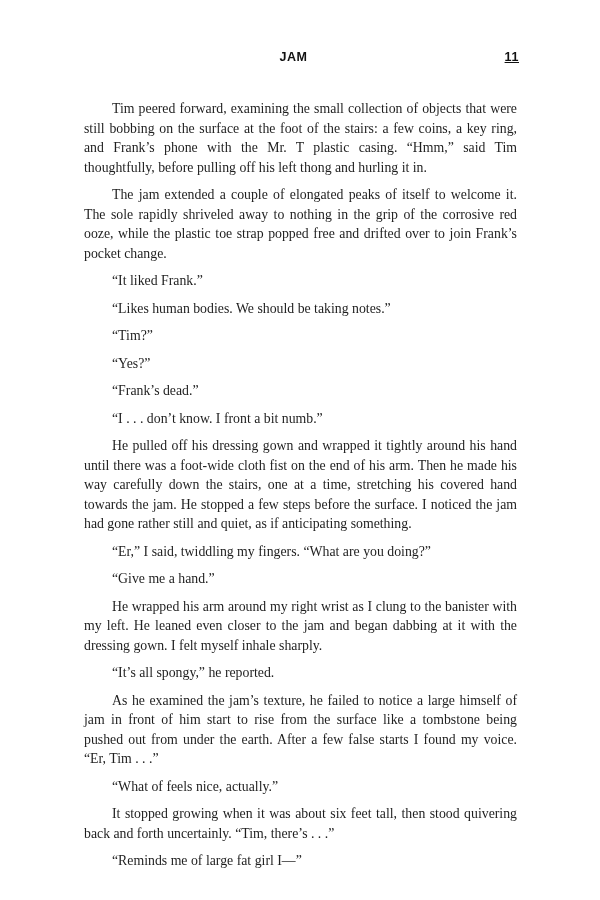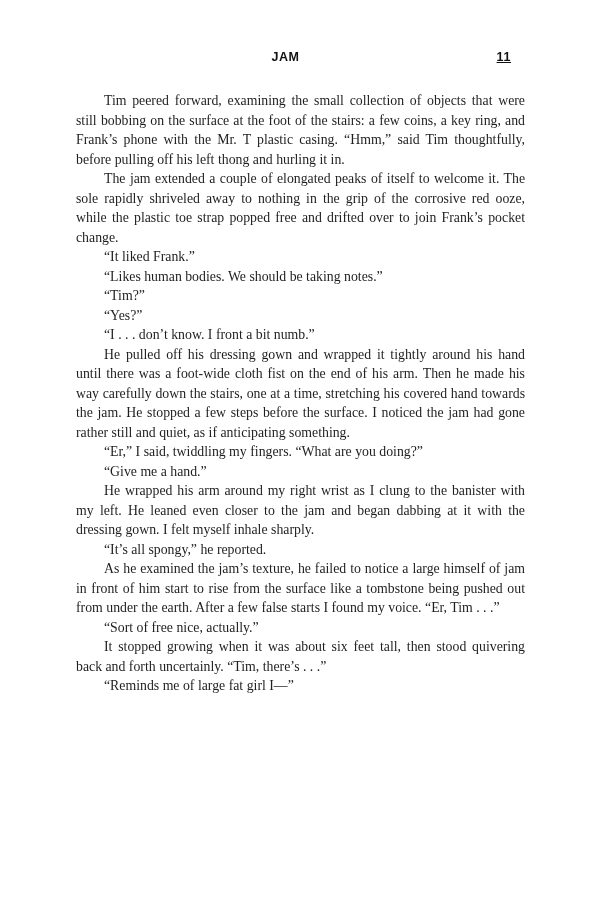--- a/index.html
+++ b/index.html
@@ -8,21 +8,21 @@
     width: 600px;
     height: 900px;
     background: #ffffff;
     color: #1e1e1e;
     font-family: "Liberation Serif", serif;
     overflow: hidden;
   }
   .running-header {
     position: absolute;
     top: 50px;
-    left: 60px;
+    left: 68px;
     width: 451px;
     height: 16px;
     font-family: "Liberation Sans", sans-serif;
     font-weight: 700;
     font-size: 12.5px;
     letter-spacing: 0.6px;
     color: #111111;
   }
   .running-title {
     position: absolute;
@@ -40,44 +40,45 @@
     position: absolute;
     top: 91px;
     left: 76px;
     width: 449px;
     font-size: 13.8px;
     line-height: 19.5px;
     text-align: justify;
     color: #1e1e1e;
   }
   .body-text p {
-    margin: 0;
+    margin: 8px;
     padding: 0;
     text-indent: 28px;
   }
 </style>
 </head>
 <body>
 
 <div class="page">
   <div class="running-header">
     <span class="running-title">JAM</span>
     <span class="page-number">11</span>
   </div>
   <div class="body-text">
     <p>Tim peered forward, examining the small collection of objects that were still bobbing on the surface at the foot of the stairs: a few coins, a key ring, and Frank’s phone with the Mr. T plastic casing. “Hmm,” said Tim thoughtfully, before pulling off his left thong and hurling it in.</p>
     <p>The jam extended a couple of elongated peaks of itself to welcome it. The sole rapidly shriveled away to nothing in the grip of the corrosive red ooze, while the plastic toe strap popped free and drifted over to join Frank’s pocket change.</p>
     <p>“It liked Frank.”</p>
     <p>“Likes human bodies. We should be taking notes.”</p>
     <p>“Tim?”</p>
     <p>“Yes?”</p>
+    <p>“Frank’s dead.”</p>
     <p>“I . . . don’t know. I front a bit numb.”</p>
     <p>He pulled off his dressing gown and wrapped it tightly around his hand until there was a foot-wide cloth fist on the end of his arm. Then he made his way carefully down the stairs, one at a time, stretching his covered hand towards the jam. He stopped a few steps before the surface. I noticed the jam had gone rather still and quiet, as if anticipating something.</p>
     <p>“Er,” I said, twiddling my fingers. “What are you doing?”</p>
     <p>“Give me a hand.”</p>
     <p>He wrapped his arm around my right wrist as I clung to the banister with my left. He leaned even closer to the jam and began dabbing at it with the dressing gown. I felt myself inhale sharply.</p>
     <p>“It’s all spongy,” he reported.</p>
     <p>As he examined the jam’s texture, he failed to notice a large himself of jam in front of him start to rise from the surface like a tombstone being pushed out from under the earth. After a few false starts I found my voice. “Er, Tim . . .”</p>
-    <p>“Sort of free nice, actually.”</p>
+    <p>“What of feels nice, actually.”</p>
     <p>It stopped growing when it was about six feet tall, then stood quivering back and forth uncertainly. “Tim, there’s . . .”</p>
     <p>“Reminds me of large fat girl I—”</p>
   </div>
 </div>
 
 </body></html>

